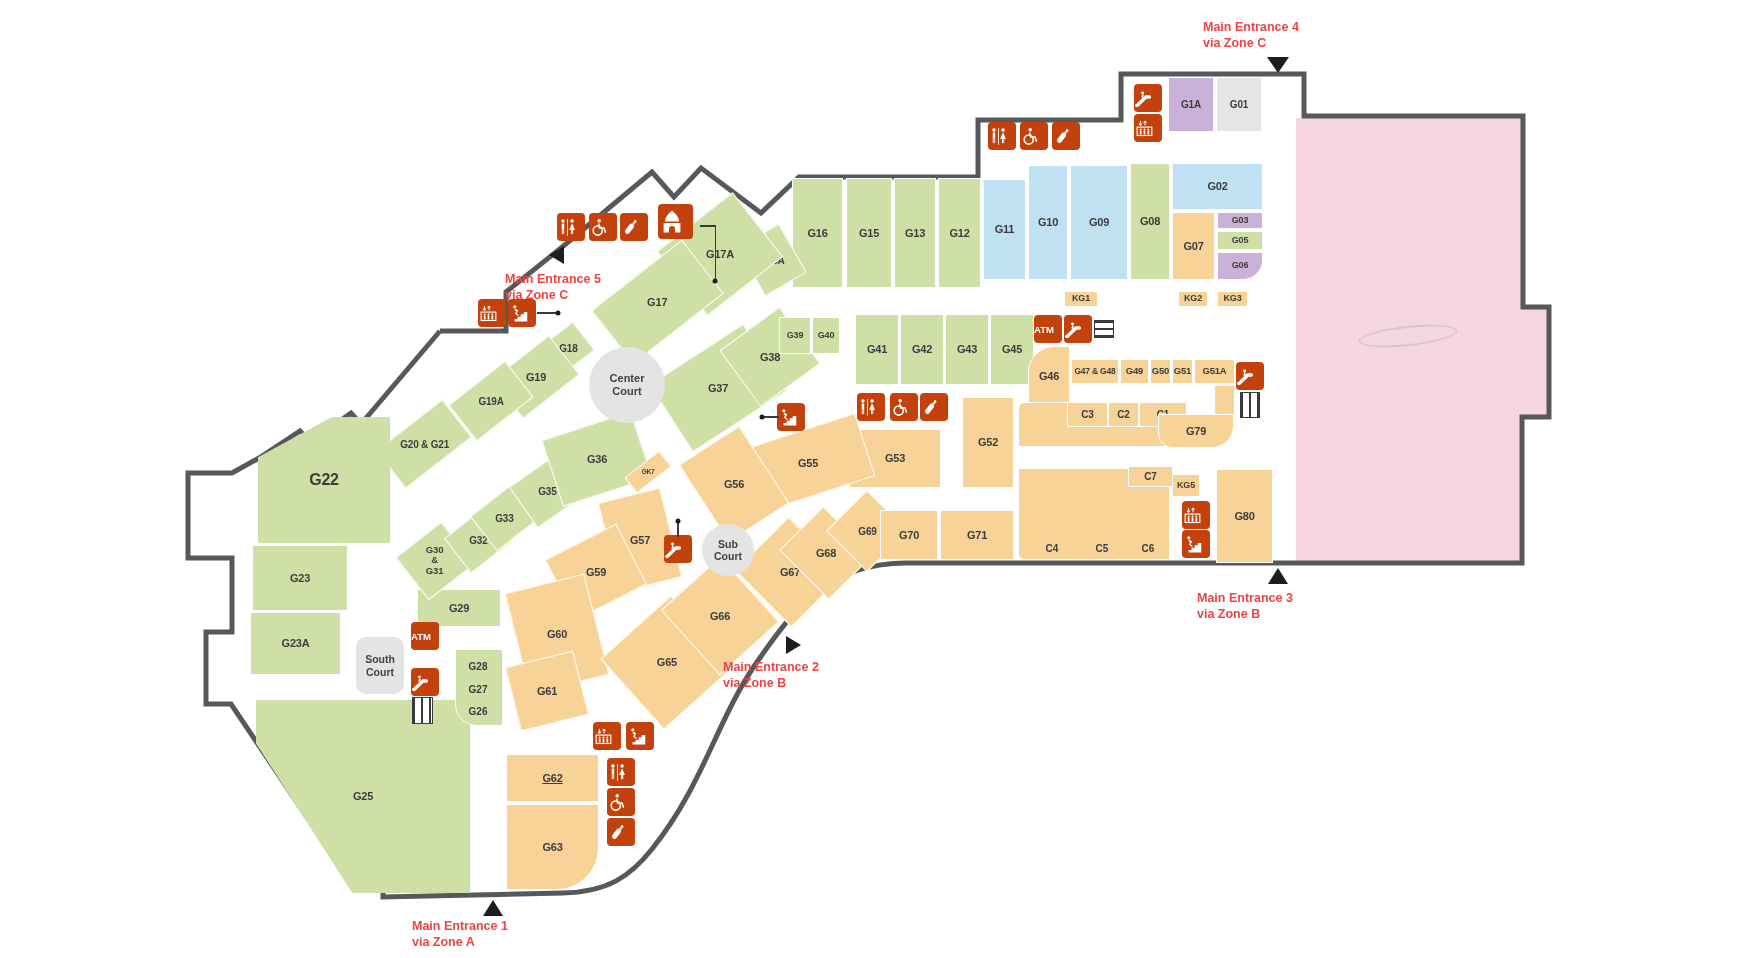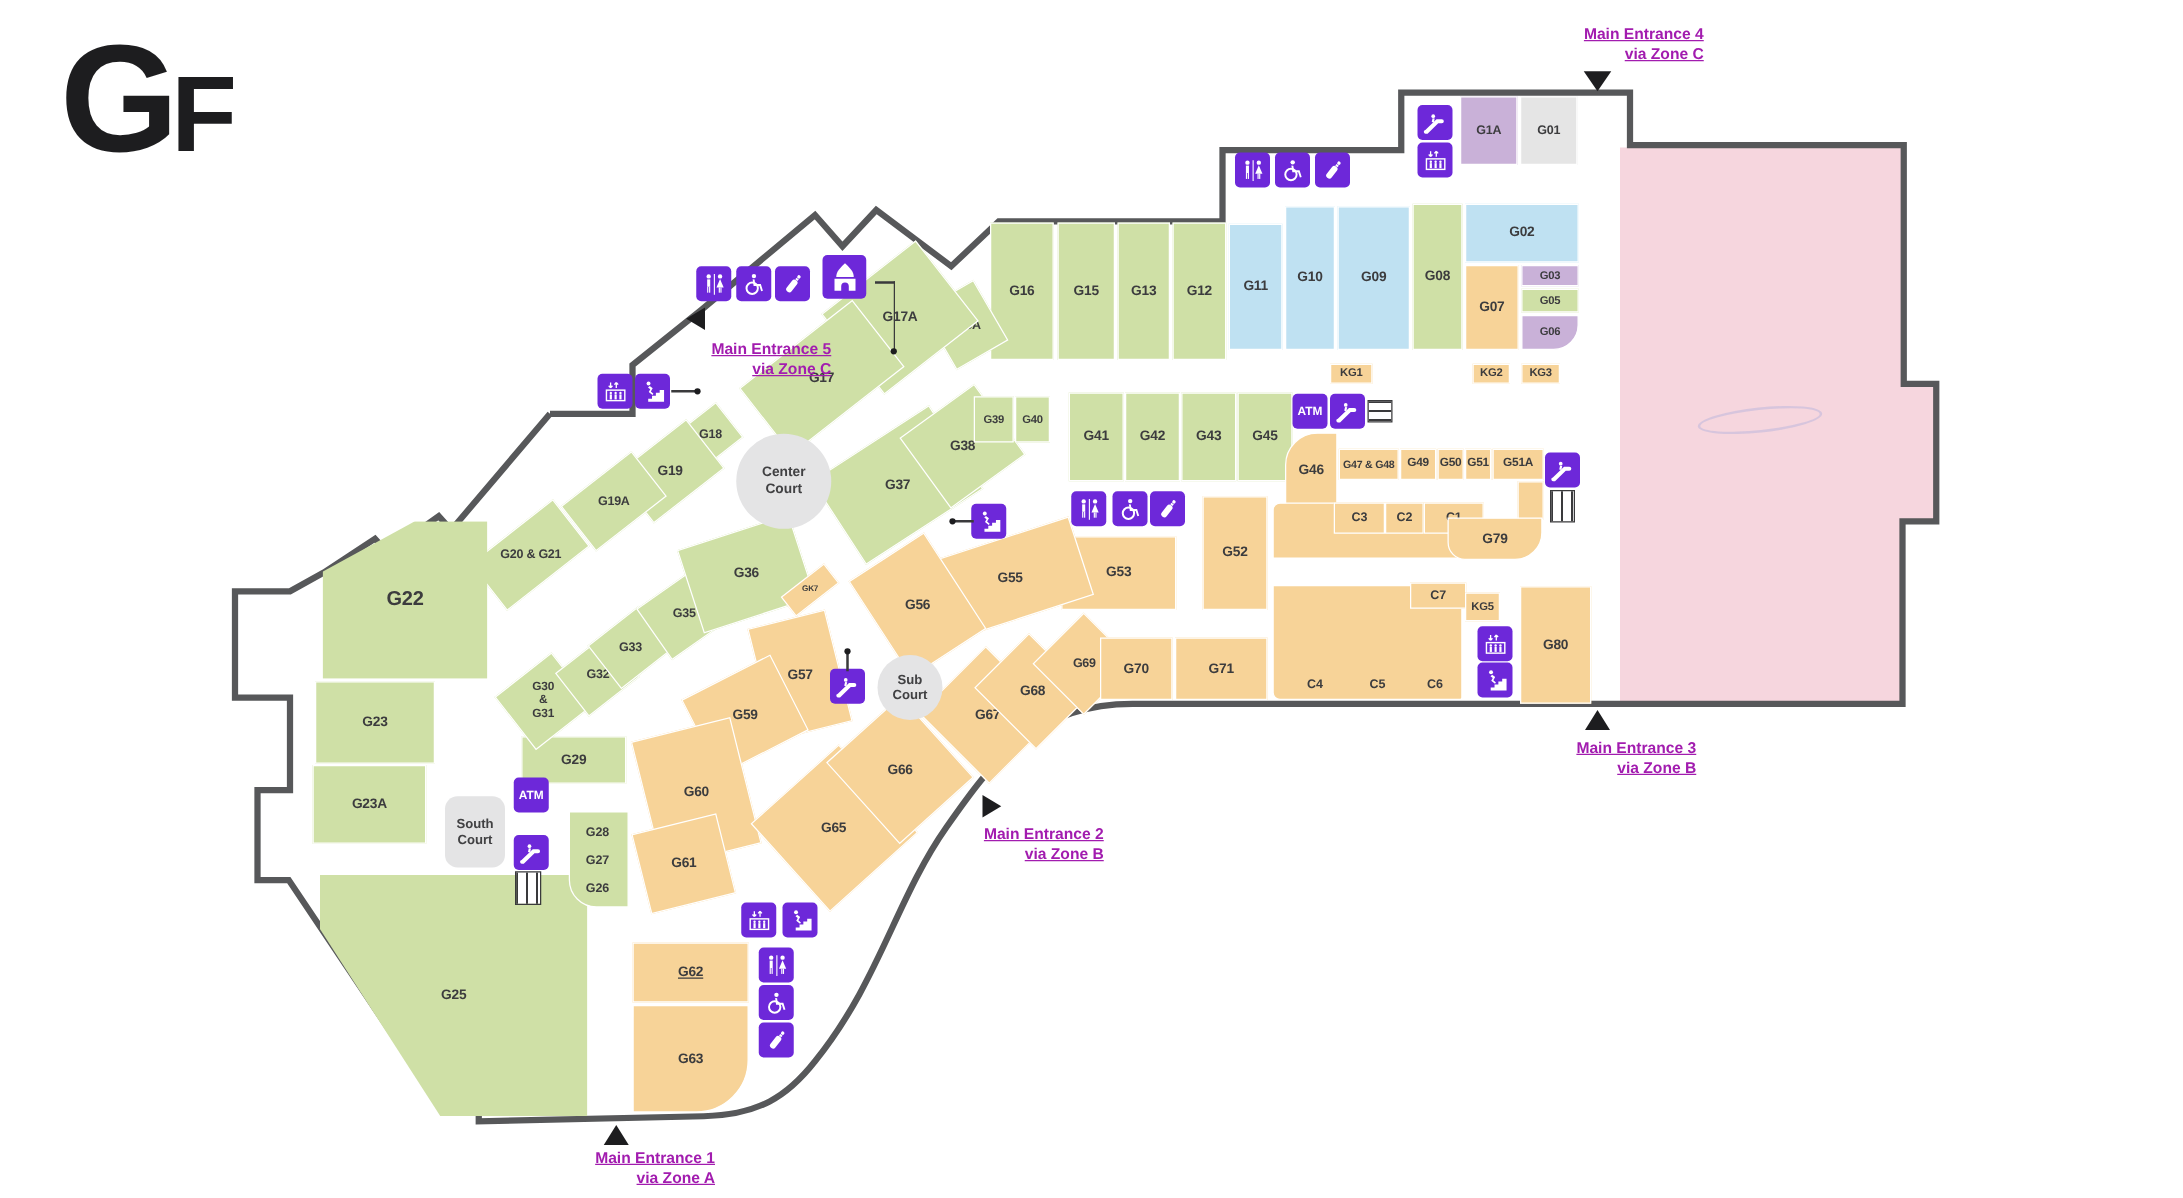--- a/index.html
+++ b/index.html
@@ -6,29 +6,29 @@
   #stage{position:relative;width:1746px;height:958px;background:#fff;overflow:hidden;}
   #gf-title{position:absolute;left:48px;top:18px;color:#1d1d1f;font-weight:800;letter-spacing:-6px;line-height:1;}
   #gf-title .g{font-size:122px;}
   #gf-title .f{font-size:86px;}
   #walls{position:absolute;left:0;top:0;pointer-events:none;}
   .room{position:absolute;box-sizing:border-box;border:1.5px solid #fff;display:flex;align-items:center;justify-content:center;}
   .rlabel{font-weight:700;color:#3c3c3e;text-align:center;white-space:pre-line;line-height:1.1;letter-spacing:-.2px;}
   .ftext{position:absolute;font-weight:700;color:#3c3c3e;transform:translate(-50%,-50%);white-space:pre;}
   .court{position:absolute;background:#e4e4e5;display:flex;flex-direction:column;align-items:center;justify-content:center;}
   .court .cl{font-weight:700;color:#414143;line-height:1.15;}
-  .icon{position:absolute;background:#6d28d9;border-radius:4px;display:flex;align-items:center;justify-content:center;}
+  .icon{position:absolute;background:#c2410c;border-radius:4px;display:flex;align-items:center;}
   .icon svg{display:block;}
   .icon .atm{color:#fff;font-weight:700;font-size:9.5px;letter-spacing:0;}
   .shaft{position:absolute;box-sizing:border-box;background:#fff;border:1.6px solid #3a3a3c;}
   .shaft.h{background:repeating-linear-gradient(180deg,#3a3a3c 0 1.6px,#fff 1.6px 7px);}
   .shaft.v{background:repeating-linear-gradient(90deg,#3a3a3c 0 1.6px,#fff 1.6px 8px);}
   .lline{position:absolute;background:#3a3a3c;}
   .ldot{position:absolute;width:5px;height:5px;border-radius:50%;background:#1d1d1f;transform:translate(-50%,-50%);}
-  .ent-text{position:absolute;width:160px;transform:translateX(-50%);text-align:right;font-size:12.5px;font-weight:700;color:#a21caf;line-height:1.25;text-decoration:underline;}
+  .ent-text{position:absolute;width:160px;transform:translateX(-50%);text-align:left;font-size:12.5px;font-weight:700;color:#ef4444;line-height:1.25;}
   .tri{position:absolute;width:0;height:0;}
   .tri.down{border-left:11px solid transparent;border-right:11px solid transparent;border-top:16px solid #1d1d1f;}
   .tri.up{border-left:10px solid transparent;border-right:10px solid transparent;border-bottom:16px solid #1d1d1f;}
   .tri.left{border-top:9px solid transparent;border-bottom:9px solid transparent;border-right:15px solid #1d1d1f;}
   .tri.right{border-top:9px solid transparent;border-bottom:9px solid transparent;border-left:15px solid #1d1d1f;}
   #aeon-block{position:absolute;left:1296px;top:118px;width:227px;height:445px;background:#f6d6de;}
   #aeon-notch{position:absolute;left:1521px;top:307px;width:28px;height:110px;background:#f6d6de;}
   #aeon-logo{position:absolute;left:1410px;top:338px;transform:translate(-50%,-50%);color:#ae3a94;font-size:47px;font-weight:500;letter-spacing:4px;}
   #aeon-swoosh{position:absolute;left:1408px;top:336px;width:96px;height:16px;border:2.5px solid #cfc0dc;border-radius:50%;transform:translate(-50%,-50%) rotate(-6deg);opacity:.8;}
   #defs{position:absolute;width:0;height:0;overflow:hidden;}
@@ -85,21 +85,20 @@
     </symbol>
     <symbol id="i-escalator" viewBox="0 0 24 24">
       <circle cx="9.8" cy="5.6" r="1.7" fill="#fff"></circle>
       <rect x="8.8" y="7.6" width="2" height="3.6" fill="#fff" transform="rotate(12 9.8 9.4)"></rect>
       <path d="M2.6 18.2 L12.8 8.4 h4.8 a1.9 1.9 0 0 1 0 3.8 h-3.2 L4.6 21.6 H3.2 a1.6 1.6 0 0 1-.6-3.4 z" fill="#fff"></path>
     </symbol>
   </defs>
 </svg>
 
 <div id="stage">
-  <div id="gf-title"><span class="g">G</span><span class="f">F</span></div>
 
   <div id="aeon-block"></div>
   <div id="aeon-notch"></div>
   <div id="aeon-swoosh"></div>
 
   <svg id="walls" width="1746" height="958">
     <path id="wall-path" d="M 440,331 L 506,331 L 506,292 L 561,248 L 652,172 L 674,197 L 701,168 L 761,213 L 799,177 L 978,177 L 978,120 L 1121,120 L 1121,74 L 1304,74 L 1304,116 L 1523,116 L 1523,307 L 1549,307 L 1549,417 L 1522,417 L 1522,563 L 906,563 C 828,563 794,609 757,662 C 717,719 703,786 652,849 C 630,877 607,892 563,893 L 383,897 L 383,871 L 343,871 L 231,704 L 206,704 L 206,632 L 232,632 L 232,558 L 188,558 L 188,473 L 232,473 L 259,458 L 300,431 L 310,442 L 351,413 L 361,424 L 440,331" fill="none" stroke="#57585a" stroke-width="5" stroke-linejoin="miter"></path>
   </svg>
 
   <div id="map">

